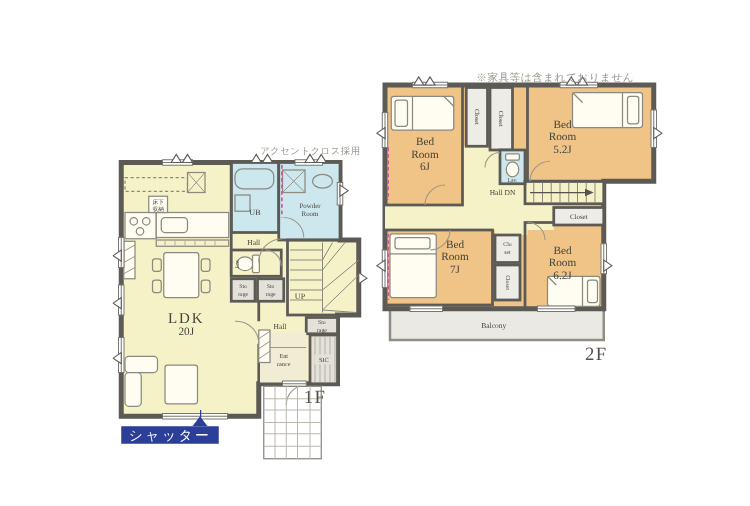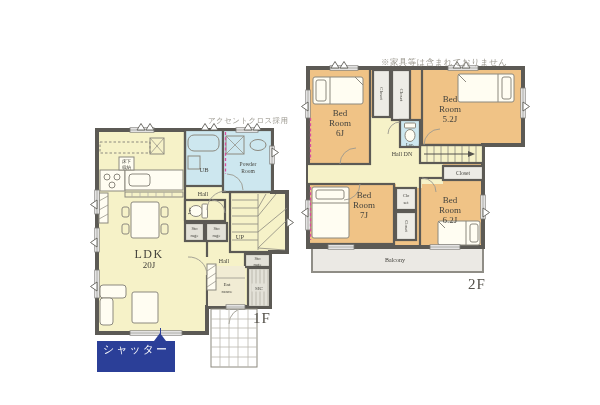--- a/index.html
+++ b/index.html
@@ -19,21 +19,21 @@
   .win{fill:#ffffff;stroke:#777672;stroke-width:0.8;}
   .winl{stroke:#777672;stroke-width:0.8;}
   .tri{fill:#ffffff;stroke:#5f5d58;stroke-width:0.9;}
   .grid{stroke:#bab8af;stroke-width:0.8;}
   .stripe{stroke:#b2afa5;stroke-width:0.8;}
   .hatch{stroke:#8c897f;stroke-width:0.7;}
   .dashacc{stroke-width:1.3;stroke-dasharray:3,2.2;}
   .arrow{stroke:#55534e;stroke-width:1;fill:none;}
   .note{position:absolute;font-family:Liberation Mono, monospace;color:#9a978e;letter-spacing:0.4px;}
   .floorlbl{position:absolute;font-family:"Liberation Serif",serif;font-size:15px;color:#55524b;letter-spacing:1px;text-align:center;}
-  #shutter{position:absolute;left:97px;top:341px;width:78px;height:31px;background:#2b3f98;
+  #shutter{position:absolute;left:97px;top:341px;width:78px;height:14px;background:#2b3f98;
            color:#fff;font-size:11px;line-height:17px;text-align:center;letter-spacing:2px;
            font-family:"Liberation Sans",sans-serif;}
   #shutter-pointer{position:absolute;left:154px;top:333px;width:0;height:0;
            border-left:6px solid transparent;border-right:6px solid transparent;
            border-bottom:8px solid #2b3f98;}
   #shutter-stem{position:absolute;left:159.5px;top:328px;width:1.5px;height:6px;background:#2b3f98;}
 </style>
 </head>
 <body>
 
@@ -383,18 +383,18 @@
   <text class="t9" text-anchor="middle" x="64" y="138">Bed</text>
   <text class="t9" text-anchor="middle" x="64" y="148">Room</text>
   <text class="t9" text-anchor="middle" x="64" y="158">7J</text>
   <text class="t9" text-anchor="middle" x="150" y="143">Bed</text>
   <text class="t9" text-anchor="middle" x="150" y="153">Room</text>
   <text class="t9" text-anchor="middle" x="150" y="163">6.2J</text>
 </svg>
 
 <div class="note" style="left:208px;top:116px;font-size:7.5px">アクセントクロス採用</div>
 <div class="note" style="left:381px;top:57px;font-size:8.5px">※家具等は含まれておりません</div>
-<div class="floorlbl" style="left:253px;top:310px">1F</div>
+<div class="floorlbl" style="left:243px;top:310px">1F</div>
 <div class="floorlbl" style="left:468px;top:276px">2F</div>
 
 <div id="shutter-stem"></div>
 <div id="shutter-pointer"></div>
 <div id="shutter">シャッター</div>
 
 </body></html>

